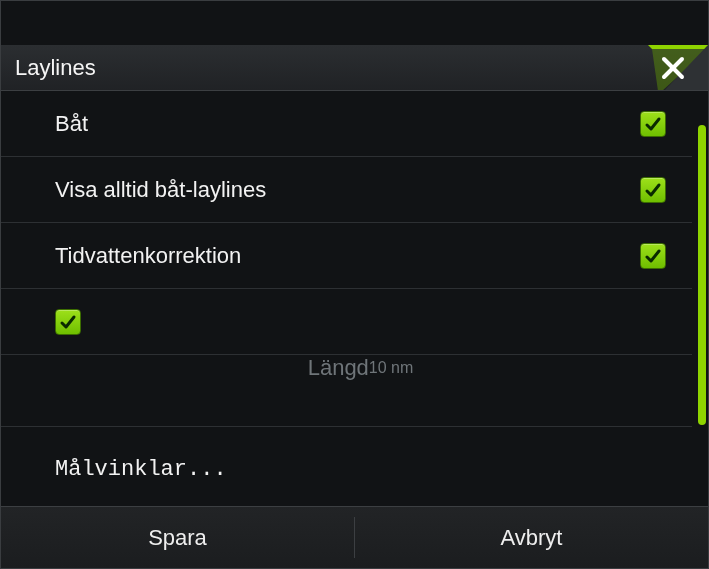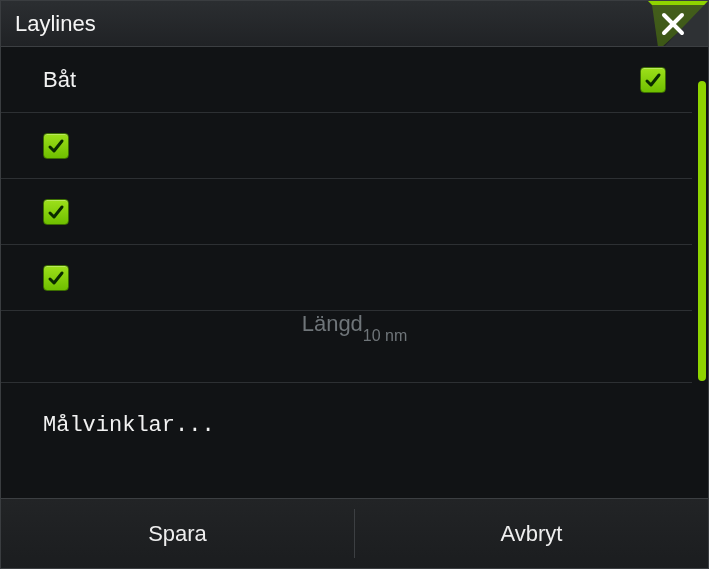--- a/index.html
+++ b/index.html
@@ -21,20 +21,21 @@
   }
   .titlebar {
     position: relative;
     height: 46px;
     background: linear-gradient(#2b2e31, #202225);
     border-bottom: 1px solid #3c3f42;
     display: flex;
     align-items: center;
     padding-left: 14px;
     overflow: hidden;
+    margin-top: 44px;
   }
   .titlebar .title {
     font-size: 22px;
     color: #f5f5f5;
     font-weight: 400;
   }
   .titlebar .diag {
     position: absolute;
     right: 0;
     top: 0;
@@ -61,35 +62,35 @@
   }
   .list {
     flex: 1;
     padding: 0 6px 0 0;
     overflow: hidden;
   }
   .row {
     display: flex;
     align-items: center;
     justify-content: space-between;
-    padding: 0 26px 0 42px;
+    padding: 0 26px 0 54px;
     height: 66px;
     border-bottom: 1px solid #2d3033;
   }
   .row .label {
     font-size: 22px;
     color: #f2f2f2;
   }
   .row.disabled .label,
   .row.disabled .sub {
     color: #6f7579;
   }
   .row .sub {
     font-size: 16px;
-    margin-top: 16px;
+    margin-top: 4px;
   }
   .row.stacked {
     align-items: flex-start;
     justify-content: center;
     height: 72px;
   }
   .row.last {
     border-bottom: none;
     height: 48px;
     align-items: flex-end;
@@ -121,21 +122,21 @@
   .scroll-thumb {
     position: absolute;
     top: 30px;
     right: 0;
     width: 8px;
     height: 300px;
     background: #8fd400;
     border-radius: 4px;
   }
   .footer {
-    height: 70px;
+    height: 62px;
     display: flex;
     border-top: 1px solid #3c3f42;
     background: linear-gradient(#222426, #1b1d1f);
   }
   .footer .btn {
     flex: 1;
     display: flex;
     align-items: center;
     justify-content: center;
     font-size: 22px;
@@ -174,29 +175,31 @@
       <div class="row">
         <span class="label">Båt</span>
         <div class="checkbox">
           <svg width="18" height="18" viewBox="0 0 18 18">
             <polyline points="3,10 7,14 15,4" fill="none" stroke="#0a2a00" stroke-width="3" stroke-linecap="round" stroke-linejoin="round"></polyline>
           </svg>
         </div>
       </div>
 
       <div class="row">
-        <div class="checkbox">
-          <svg width="18" height="18" viewBox="0 0 18 18">
-            <polyline points="3,10 7,14 15,4" fill="none" stroke="#0a2a00" stroke-width="3" stroke-linecap="round" stroke-linejoin="round"></polyline>
-          </svg>
-        </div>
-      </div>
-
-
-      <div class="row">
+        <span class="label">Visa alltid båt-laylines</span>
+        <div class="checkbox">
+          <svg width="18" height="18" viewBox="0 0 18 18">
+            <polyline points="3,10 7,14 15,4" fill="none" stroke="#0a2a00" stroke-width="3" stroke-linecap="round" stroke-linejoin="round"></polyline>
+          </svg>
+        </div>
+      </div>
+
+
+      <div class="row">
+        <span class="label">Tidvattenkorrektion</span>
         <div class="checkbox">
           <svg width="18" height="18" viewBox="0 0 18 18">
             <polyline points="3,10 7,14 15,4" fill="none" stroke="#0a2a00" stroke-width="3" stroke-linecap="round" stroke-linejoin="round"></polyline>
           </svg>
         </div>
       </div>
 
       <div class="row">
         <div class="checkbox">
           <svg width="18" height="18" viewBox="0 0 18 18">

